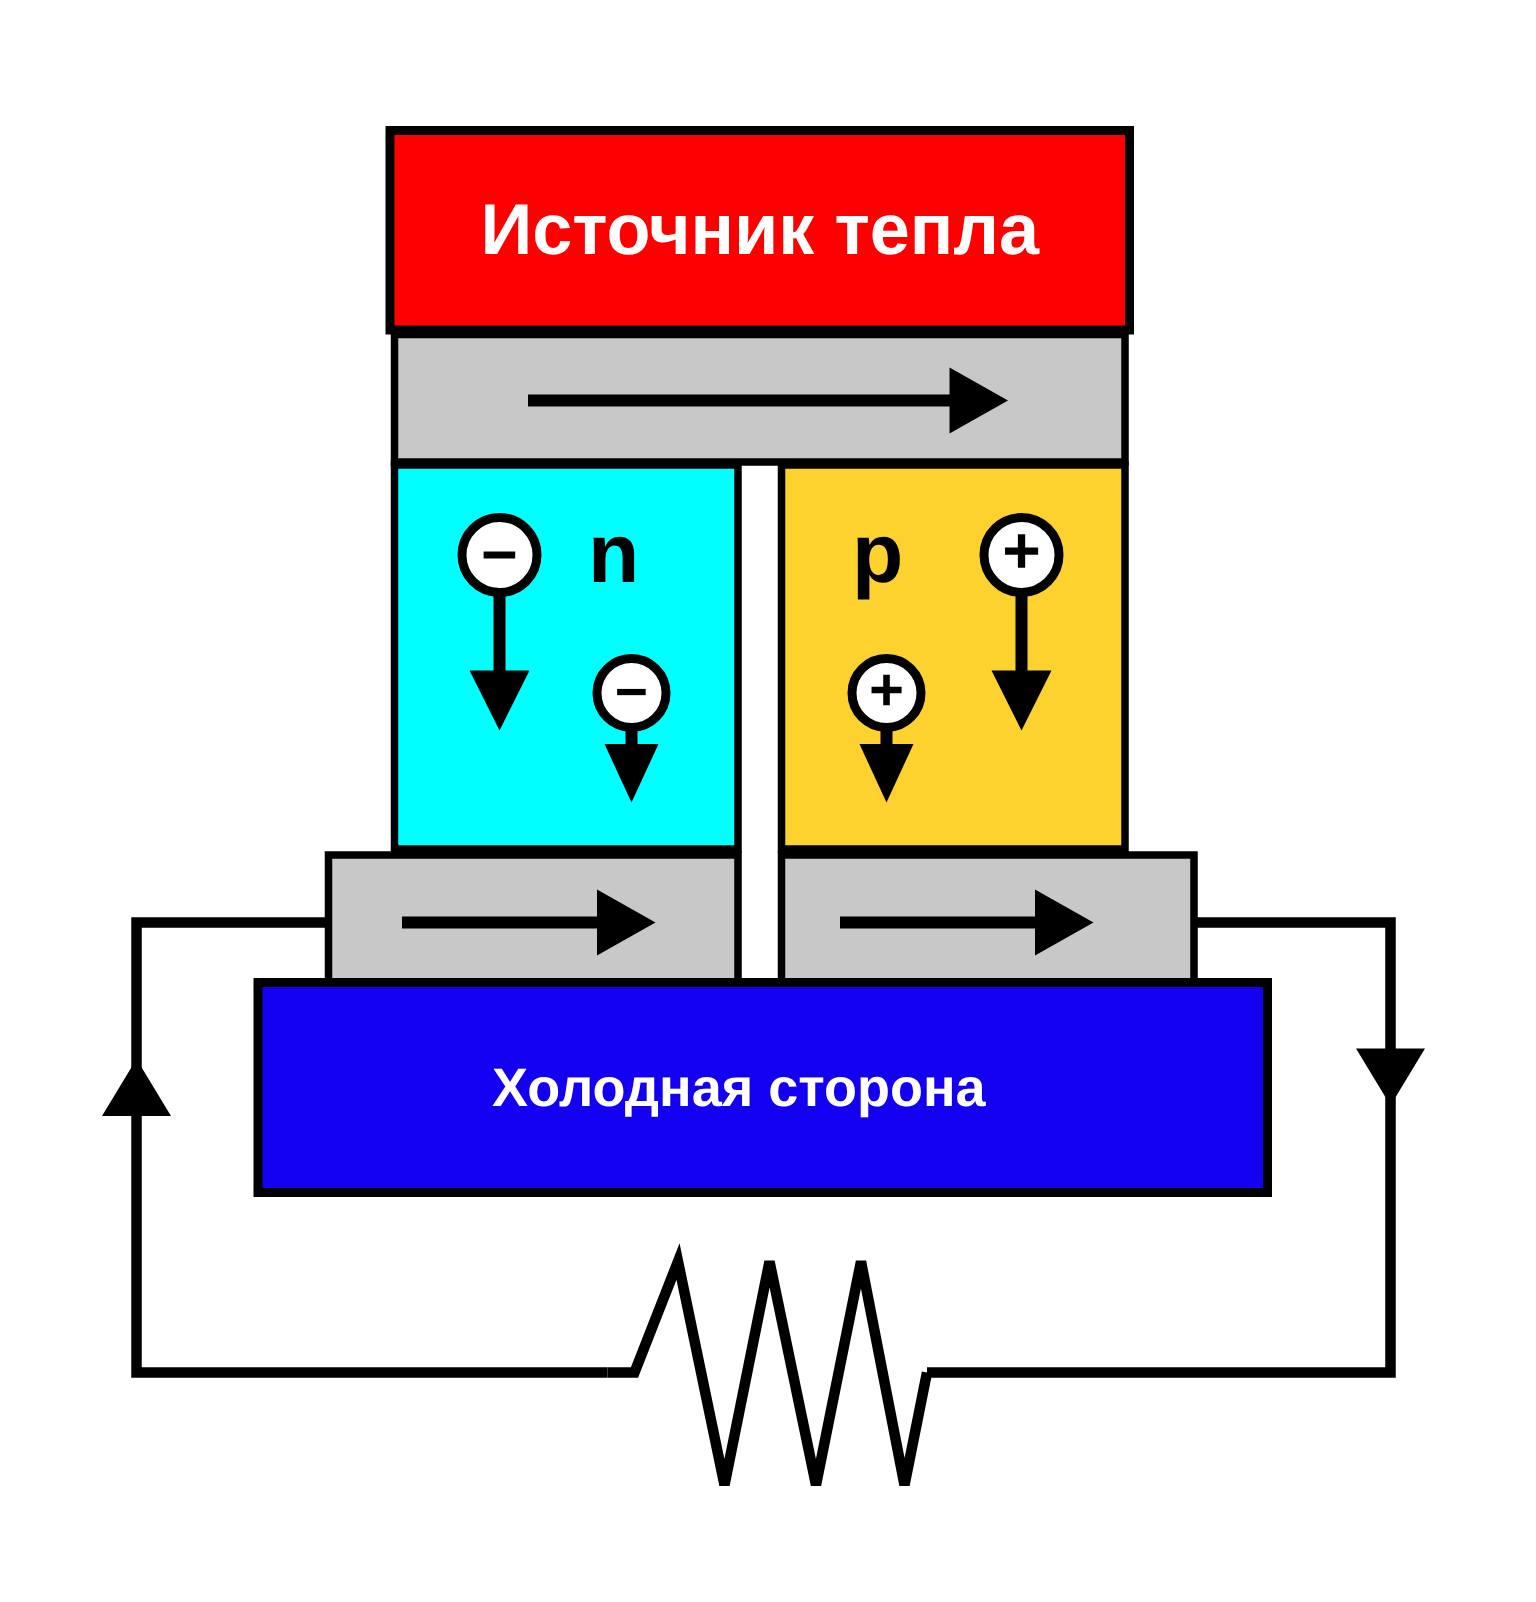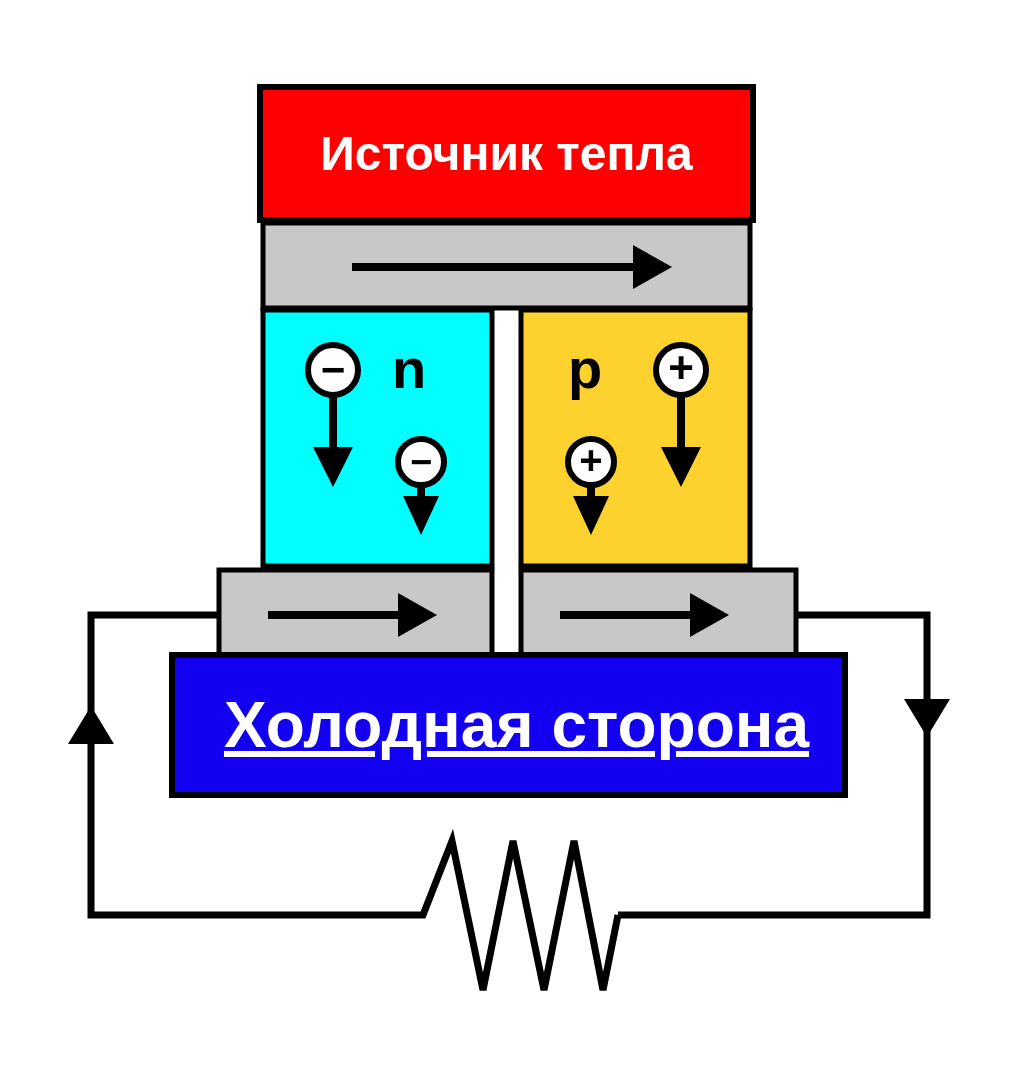--- a/index.html
+++ b/index.html
@@ -38,26 +38,25 @@
     pointer-events: none;
   }
   #heat-source-label {
     left: 260px;
     top: 87px;
     width: 493px;
     height: 133px;
     font-size: 48px;
   }
   #cold-side-label {
-    left: 180px;
+    left: 156px;
     top: 655px;
     width: 673px;
     height: 140px;
-    font-size: 64px;
-    text-decoration: underline;
+    font-size: 36px;
   }
   .leg-letter {
     position: absolute;
     color: #000000;
     font-weight: bold;
     font-size: 56px;
     font-family: "Liberation Sans", sans-serif;
     line-height: 1;
     pointer-events: none;
   }

